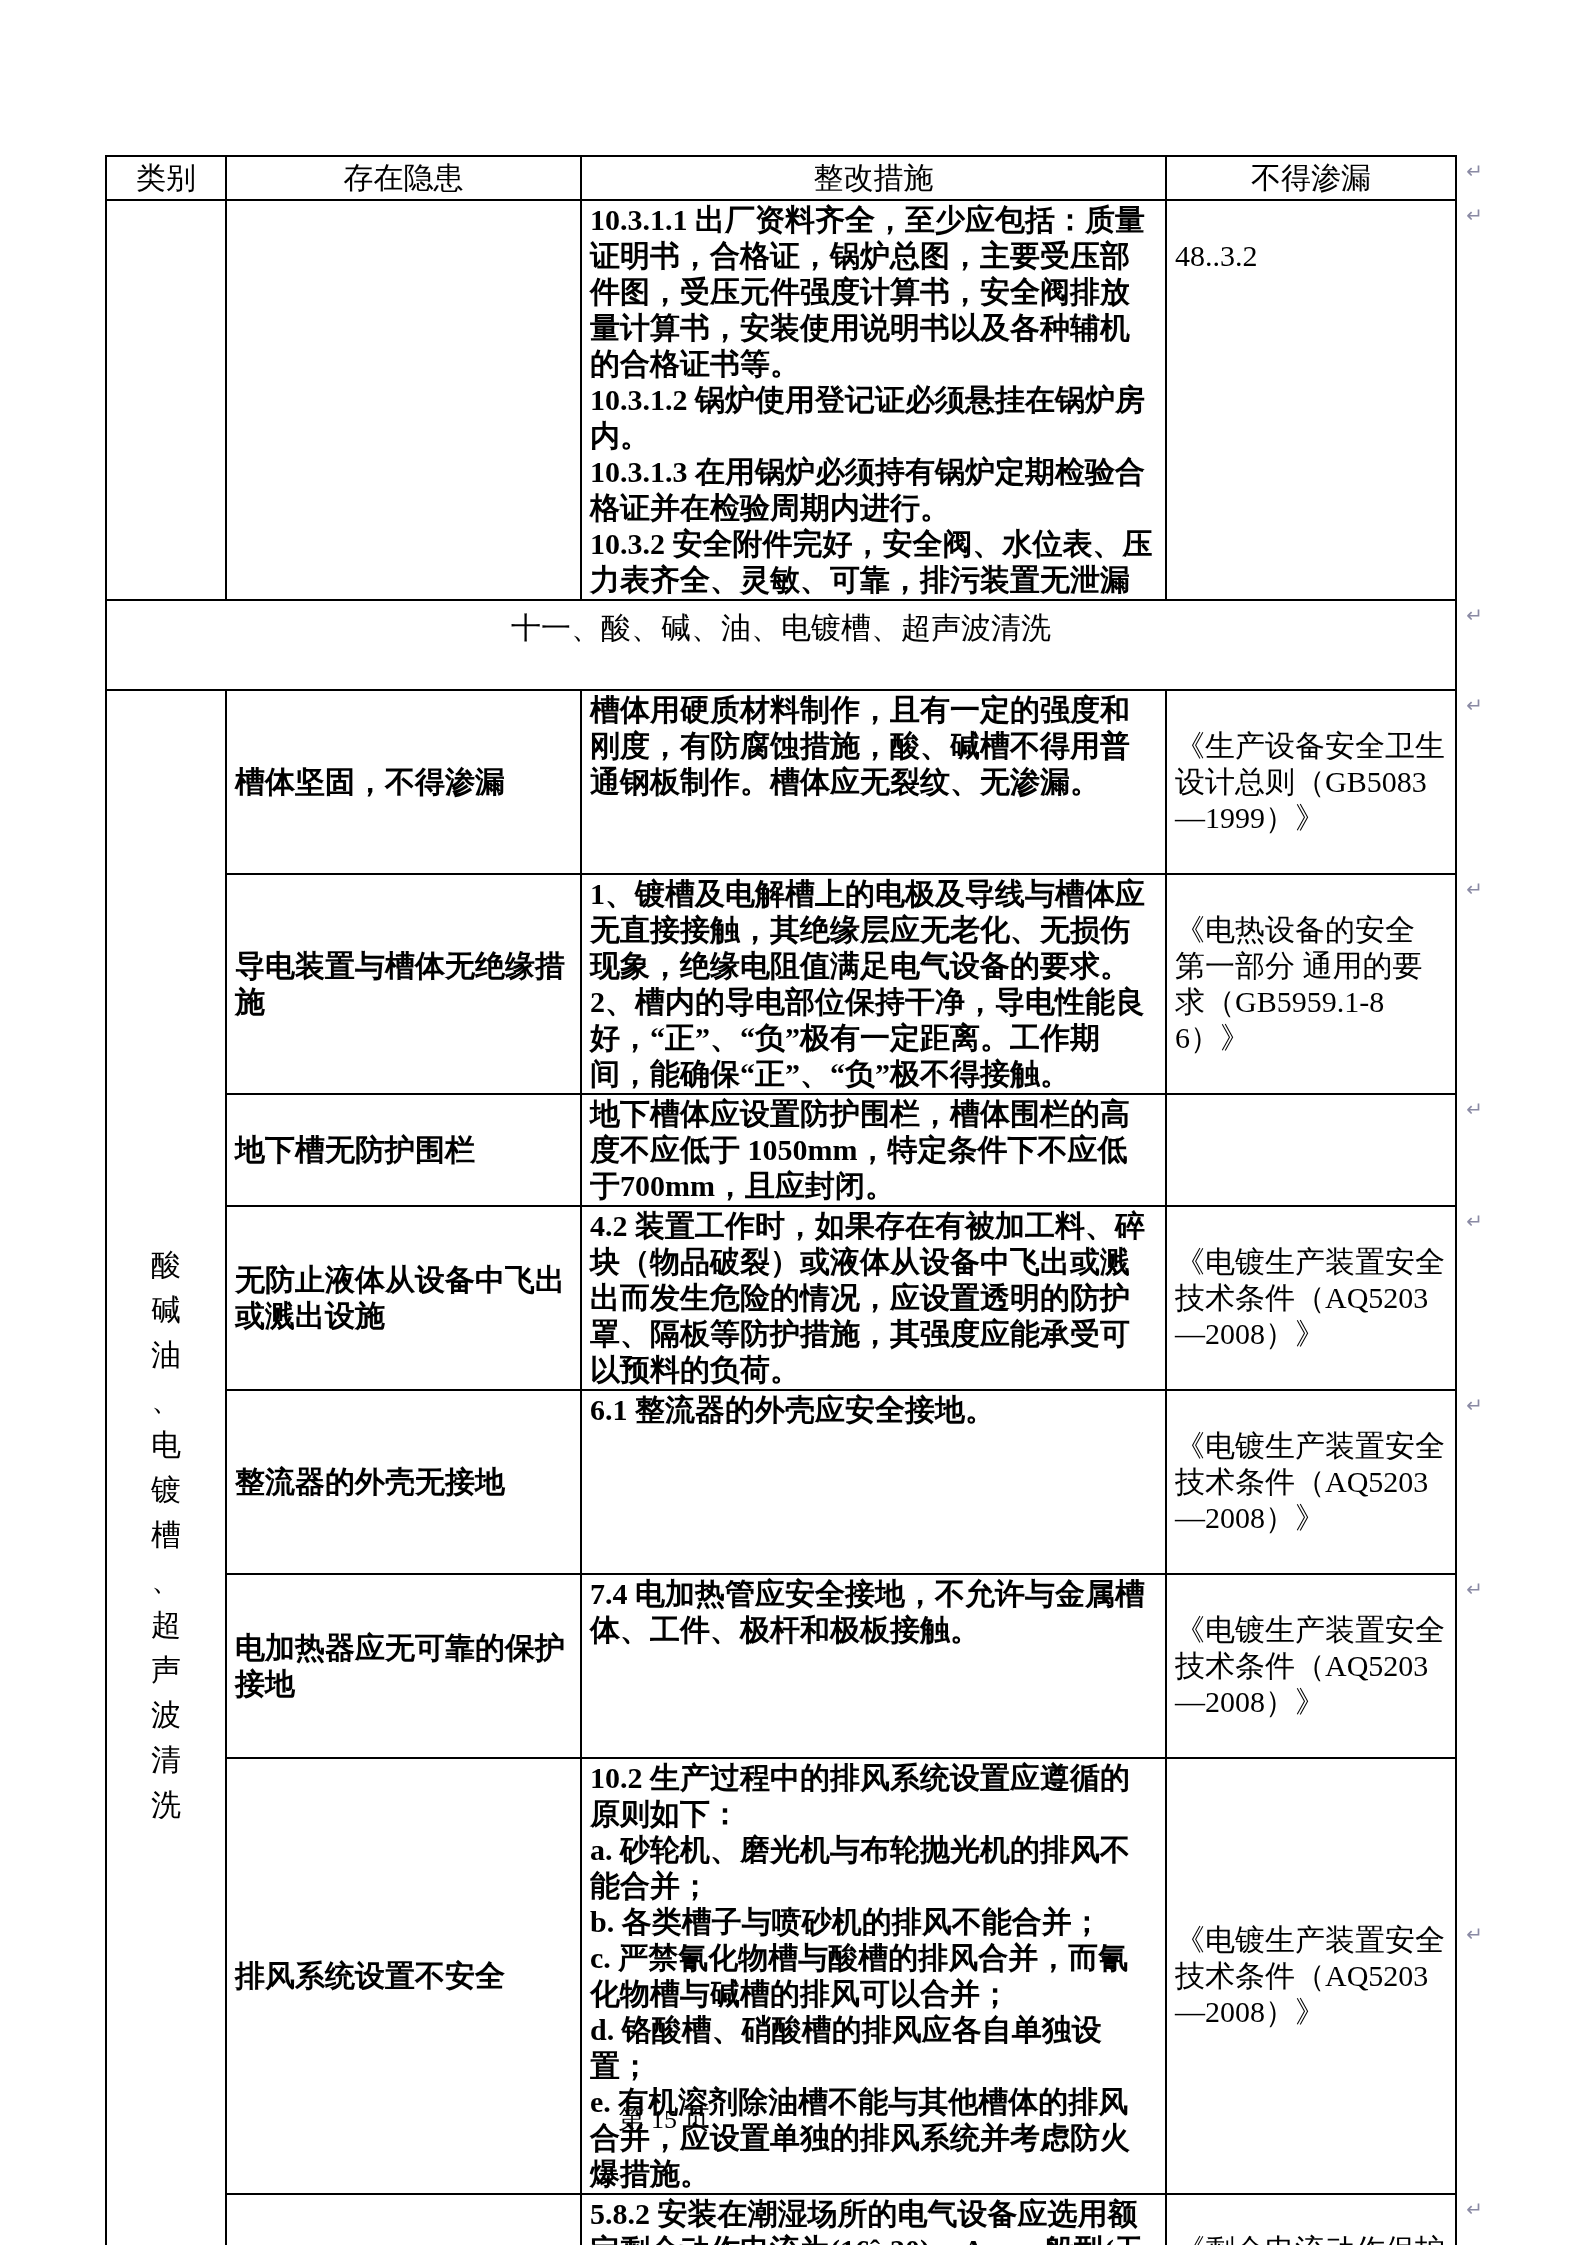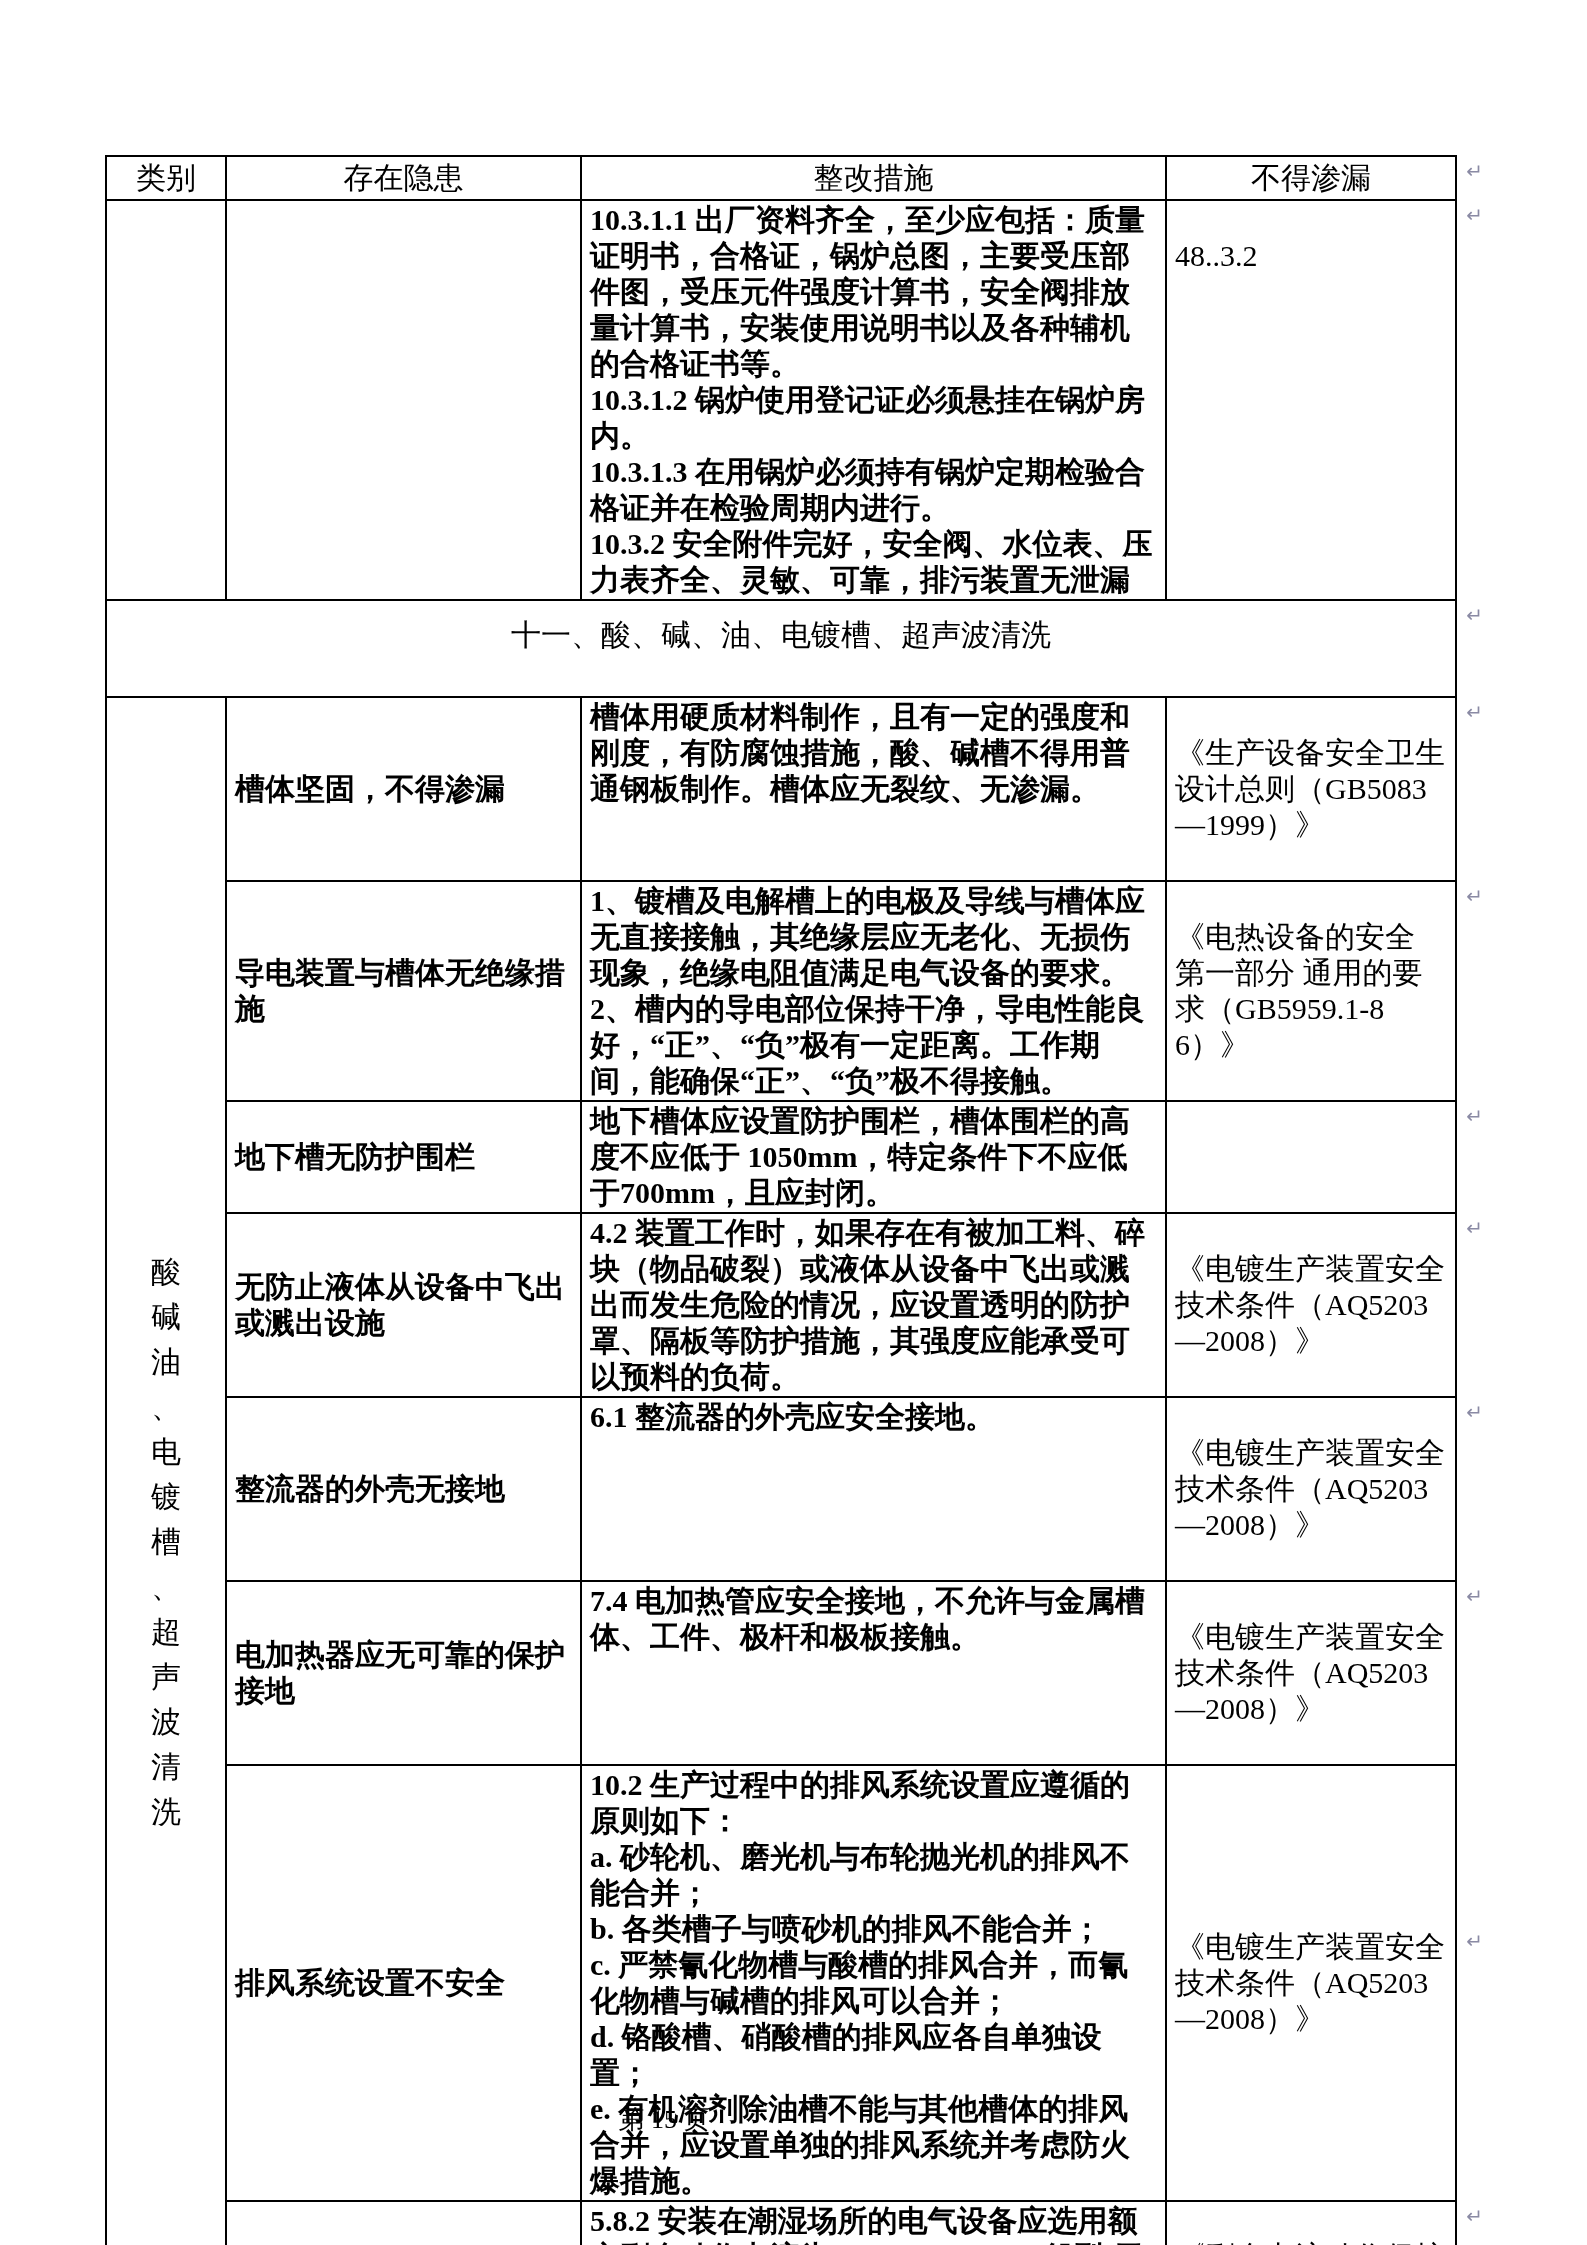--- a/index.html
+++ b/index.html
@@ -39,21 +39,21 @@
   }
   td.cat-cell span{display:block;line-height:45px;}
   td.hazard{vertical-align:middle;font-weight:bold;}
   td.measures{white-space:pre-line;font-weight:bold;}
   td.standard{white-space:pre-line;}
   td.standard-mid{vertical-align:middle;}
   td.banner-cell{
     text-align:center;
     vertical-align:top;
     height:78px;
-    padding-top:16px;
+    padding-top:9px;
     margin-left:31px;
   }
   .pmark{
     position:absolute;
     right:-28px;
     top:4px;
     font-size:20px;
     line-height:20px;
     color:#8a8aa4;
     font-family:"DejaVu Sans",sans-serif;

